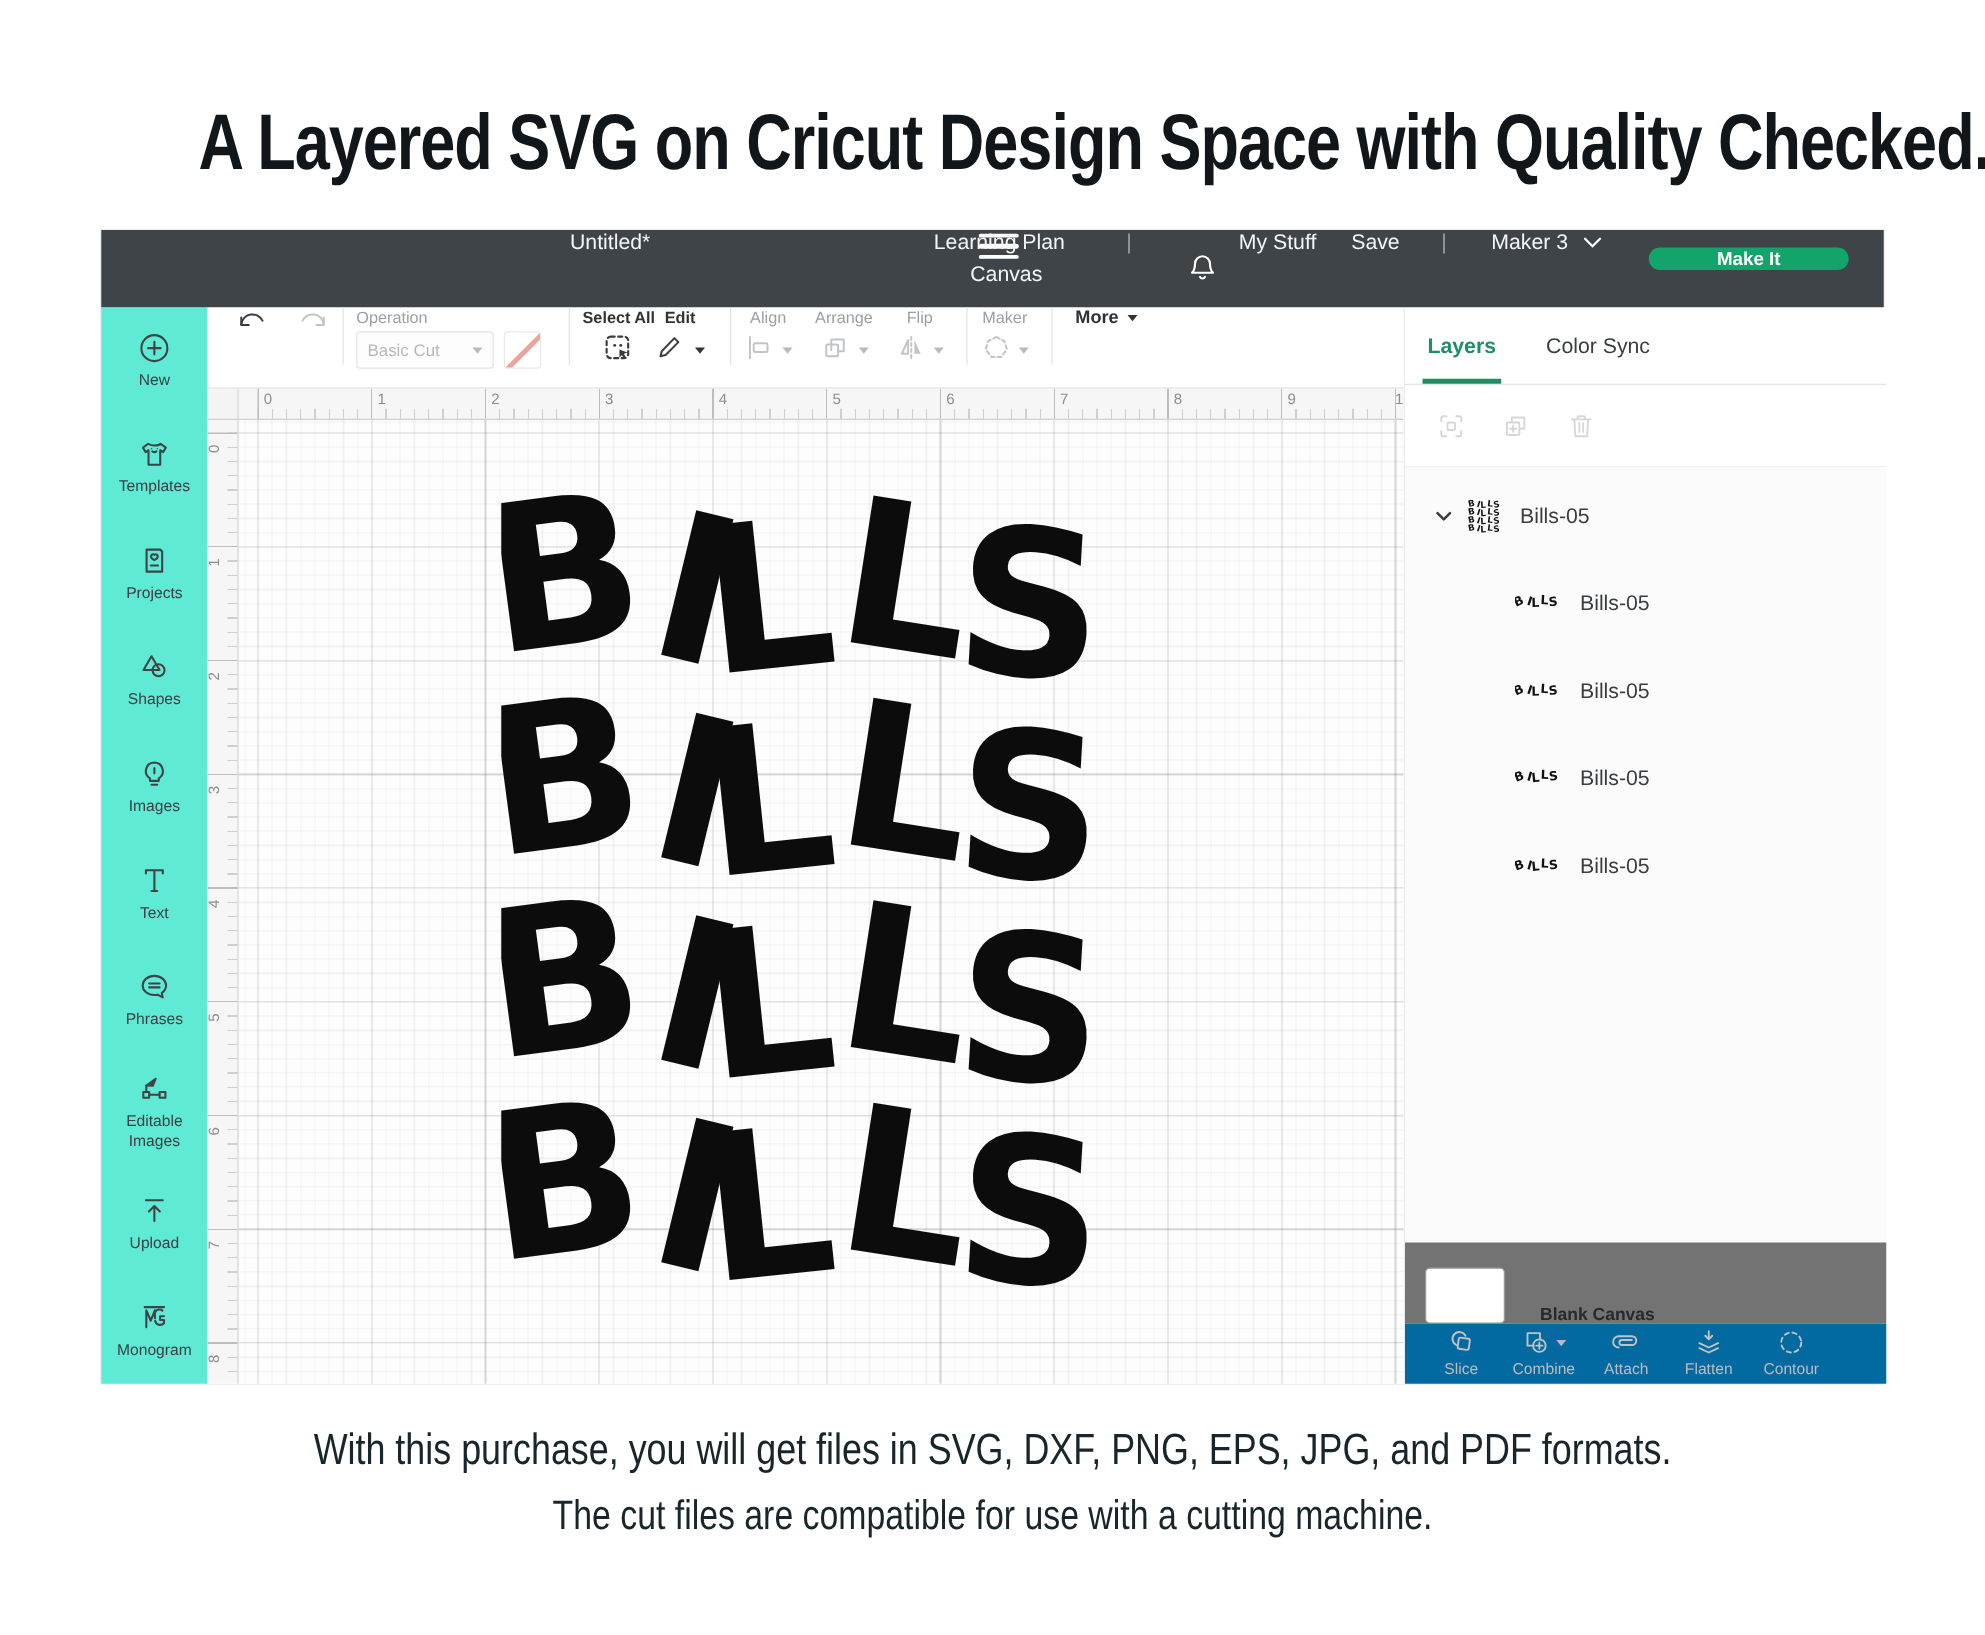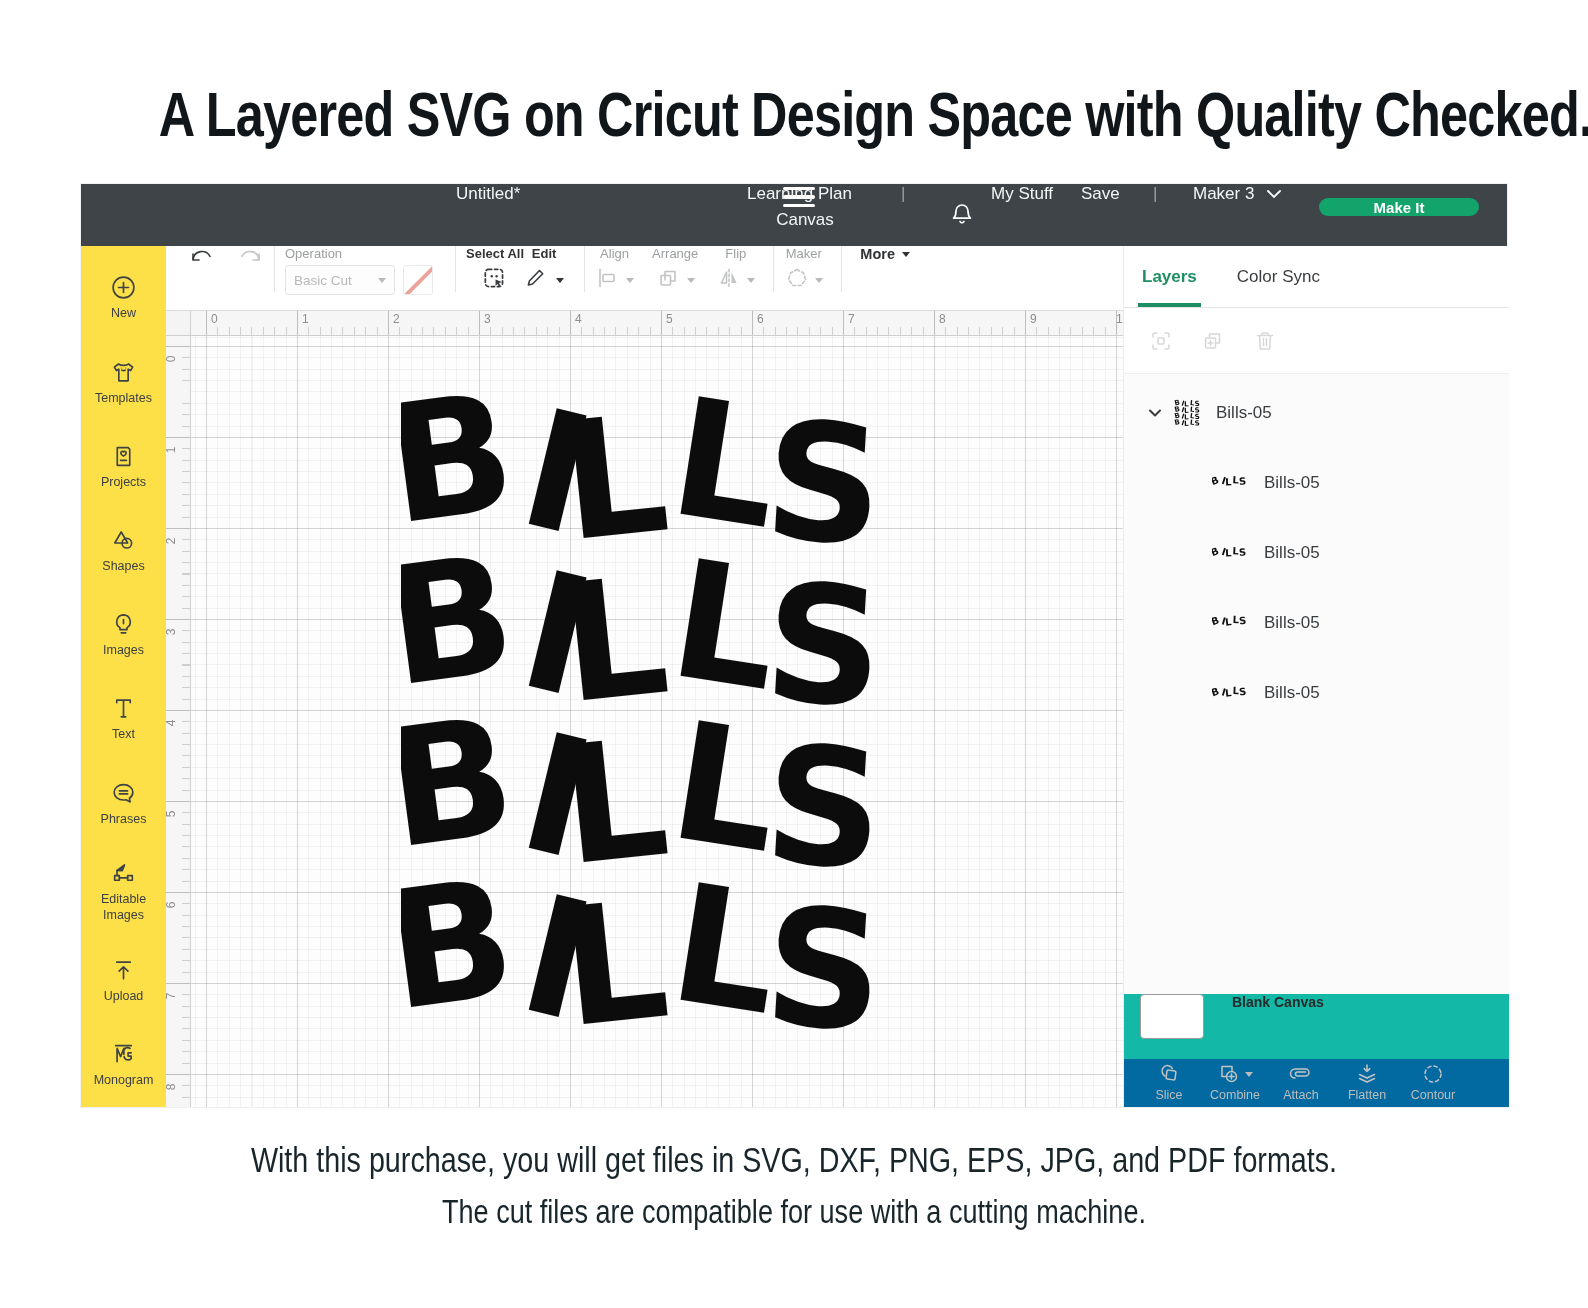--- a/index.html
+++ b/index.html
@@ -37,21 +37,21 @@
   .tb-mystuff { position:absolute; left:910px; }
   .tb-save { position:absolute; left:1000px; }
   .tb-sep2 { position:absolute; left:1072px; color:#9aa0a2; }
   .tb-machine { position:absolute; left:1112px; display:flex; align-items:center; gap:12px; }
   .makeit {
     position:absolute; right:28px; top:14px; width:160px; height:18px; border:none; border-radius:17px;
     background:#12a46a; color:#fff; font-size:15px; font-weight:bold; font-family:"Liberation Sans",sans-serif; cursor:pointer;
   }
 
   
-  .rail { position:absolute; left:0; top:62px; width:85px; bottom:0; background:#fde047; display:flex; flex-direction:column; align-items:center; padding-top:10px; }
+  .rail { position:absolute; left:0; top:62px; width:85px; bottom:0; background:#5eead4; display:flex; flex-direction:column; align-items:center; }
   .rail-item { width:100%; display:flex; flex-direction:column; align-items:center; justify-content:center; height:87px; cursor:pointer; color:#3f4345; }
   .rail-item .lbl { margin-top:5px; font-size:12.5px; color:#3c4043; text-align:center; line-height:1.25; }
   .rail-item svg { stroke:#3f4345; fill:none; stroke-width:1.6; stroke-linecap:round; stroke-linejoin:round; }
 
   
   .toolbar { position:absolute; left:85px; top:62px; width:957px; height:65px; background:#fff; border-bottom:1px solid #dcdcdc; display:flex; align-items:flex-start; }
   .tool-sep { width:1px; height:46px; background:#e3e3e3; margin:0 10px; }
   .tgroup { display:flex; flex-direction:column; align-items:center; justify-content:center; gap:4px; }
   .tlabel { font-size:13px; color:#9c9fa1; }
   .tlabel.on { color:#333; font-weight:bold; }
@@ -109,21 +109,21 @@
   .panel-icons svg { stroke:#d7d7d7; fill:none; stroke-width:1.5; stroke-linecap:round; stroke-linejoin:round; }
   .layer-list { flex:1; background:#fbfbfb; padding-top:4px; overflow:hidden; }
   .layer-row { height:70px; display:flex; align-items:center; cursor:pointer; }
   .layer-row .chev { margin-left:24px; width:14px; height:14px; }
   .layer-row .chev svg { stroke:#3a3d3f; fill:none; stroke-width:2; stroke-linecap:round; stroke-linejoin:round; }
   .layer-row .name { font-size:17px; color:#3a3d3f; margin-left:14px; }
   .layer-row.child { padding-left:88px; }
   .thumb-mini { width:38px; height:20px; }
   .thumb-mini text, .thumb-group text { fill:#111; font-family:"DejaVu Sans",sans-serif; font-weight:bold; }
   .thumb-group { width:28px; height:28px; margin-left:12px; }
-  .blank-row { height:65px; background:#14b8a6; display:flex; align-items:flex-start; cursor:pointer; }
+  .blank-row { height:65px; background:#737373; display:flex; align-items:flex-end; cursor:pointer; }
   .blank-swatch { width:64px; height:45px; background:#fff; border:1px solid #9a9a9a; border-radius:4px; margin-left:16px; }
   .blank-label { margin-left:28px; font-size:14px; font-weight:bold; color:#252a2c; }
   .ops-row { height:48px; display:flex; align-items:flex-start; padding:3px 0 0 16px; gap:8px; background:#0369a1; }
   .op-item { display:flex; flex-direction:column; align-items:center; gap:2px; min-width:58px; cursor:default; }
   .op-item svg { stroke:#c3c3c3; fill:none; stroke-width:1.5; stroke-linecap:round; stroke-linejoin:round; }
   .op-item .olbl { font-size:12.5px; color:#bdbdbd; }
   .combine-wrap { display:flex; align-items:center; gap:4px; }
 </style>
 </head>
 <body>

